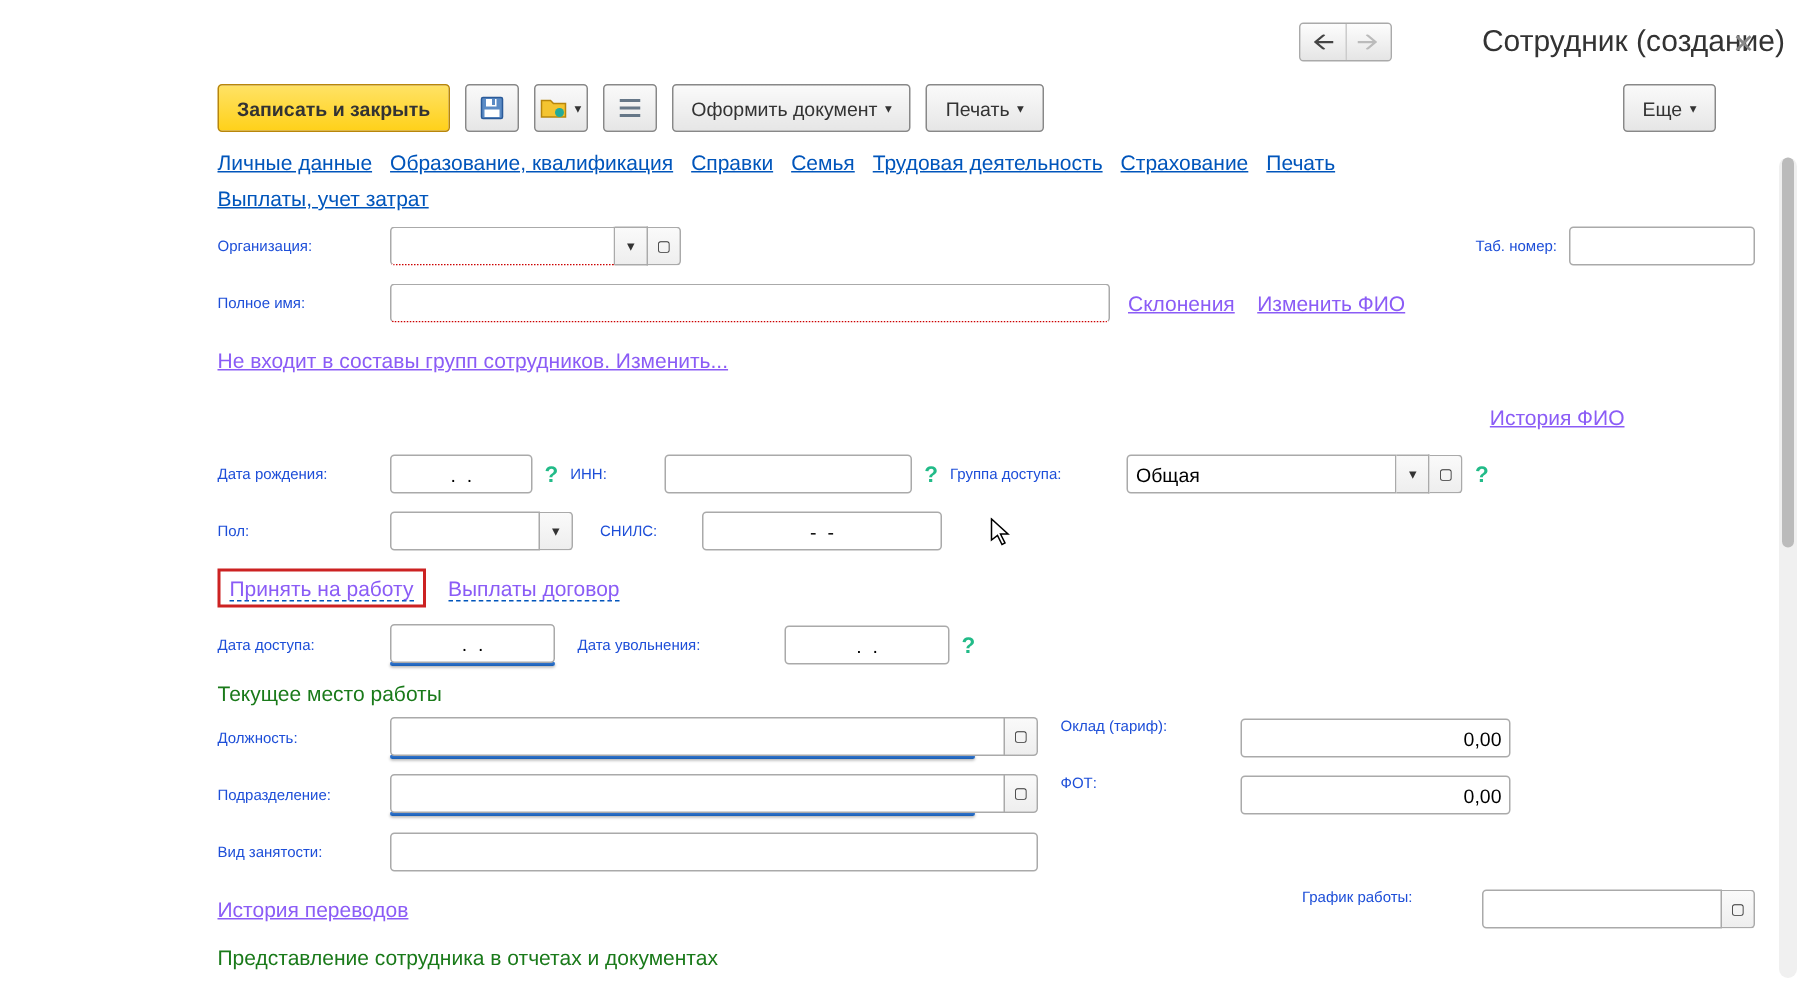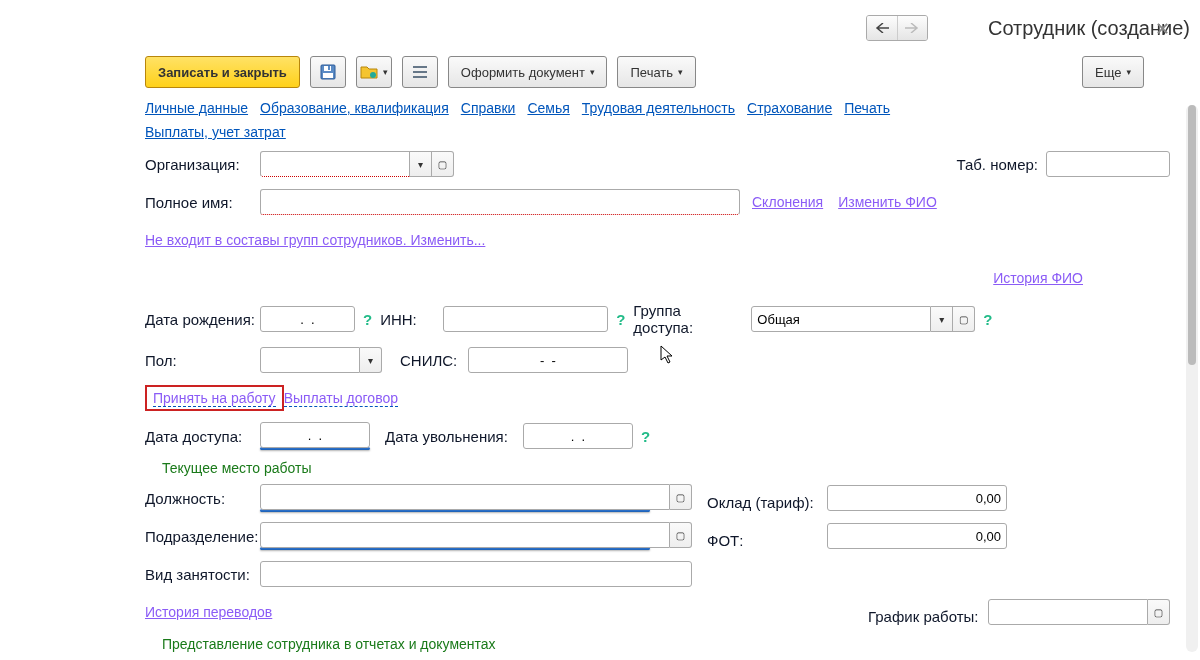--- a/index.html
+++ b/index.html
@@ -13,35 +13,35 @@
 .toolbar { display: flex; align-items: center; gap: 10px; padding: 5px 26px 10px 145px; }
 .btn { height: 32px; display: inline-flex; align-items: center; padding: 0 12px; border: 1px solid #888; border-radius: 3px; background: linear-gradient(#fafafa, #e6e6e6); cursor: pointer; font-size: 13px; white-space: nowrap; }
 .btn.yellow { background: linear-gradient(#ffe265, #ffd11a); border-color: #b8860b; font-weight: bold; }
 .btn.icon { width: 36px; justify-content: center; padding: 0; }
 .btn .dd { margin-left: 5px; font-size: 9px; }
 .more-btn { margin-left: auto; margin-right: 30px; }
 .tabs { padding: 2px 10px 5px 145px; display: flex; flex-wrap: wrap; gap: 12px; row-gap: 8px; max-width: 1000px; }
 .tab-link { color: #0055bb; text-decoration: underline; cursor: pointer; font-size: 14px; }
 .content { padding: 5px 30px 10px 145px; }
 .row { display: flex; align-items: center; margin-bottom: 10px; min-height: 28px; }
-.label { width: 115px; font-size: 15px; color: #0f172a; }
+.label { width: 115px; font-size: 10px; color: #1d4ed8; }
 .label.sm { width: auto; margin-right: 8px; }
 .input { height: 26px; border: 1px solid #aaa; border-radius: 3px; padding: 0 5px; font-size: 13px; }
 .input.dotted { border-bottom: 1px dotted #c00; background: #fff; }
 .combo { display: flex; }
 .combo .input { border-radius: 3px 0 0 3px; }
 .combo .combo-btn { width: 22px; height: 26px; border: 1px solid #aaa; border-left: none; background: linear-gradient(#fafafa,#eee); display: flex; align-items: center; justify-content: center; cursor: pointer; font-size: 10px; }
 .combo .combo-btn:last-child { border-radius: 0 3px 3px 0; }
 .link { color: #8b5cf6; text-decoration: underline; cursor: pointer; font-size: 14px; }
 .link.dashed { border-bottom: 1px dashed #0055bb; text-decoration: none; }
 .help-icon { color: #2b8; font-weight: bold; font-size: 15px; margin: 0 8px; cursor: help; }
 .redbox { border: 2px solid #cc2222; padding: 3px 6px; display: inline-block; }
 .blue-underline { height: 3px; background: linear-gradient(#3b7dd8,#1a5fb4); border-radius: 2px; box-shadow: 0 1px 2px rgba(0,0,0,0.3); margin-top: -1px; }
-.section-title { color: #1a7a1a; font-size: 14px; margin: 8px 17px; }
-.right-block { display: flex; align-items: flex-end; margin-left: 15px; }
+.section-title { color: #1a7a1a; font-size: 14px; margin: 8px 0; }
+.right-block { display: flex; align-items: flex-start; margin-left: 15px; }
 .right-block .label { width: 120px; }
 .input.num { text-align: right; width: 180px; }
 .scrollbar { position: absolute; right: 2px; top: 105px; width: 12px; bottom: 8px; background: #f0f0f0; border-radius: 6px; }
 .scroll-thumb { position: absolute; top: 0; left: 2px; width: 8px; height: 260px; background: #bbb; border-radius: 4px; }
 .cursor { position: absolute; left: 660px; top: 345px; font-size: 16px; pointer-events: none; }
 svg { display: block; }
 </style>
 </head>
 <body>
 
@@ -159,21 +159,21 @@
   <div class="row">
     <div class="label">Пол:</div>
     <div class="combo">
       <input class="input" style="width: 100px;" value="">
       <div class="combo-btn">▾</div>
     </div>
     <div class="label sm" style="width:60px;margin-left:18px">СНИЛС:</div>
     <input class="input" style="width: 160px; text-align: center;" value="-  -">
   </div>
 
-  <div class="row" style="gap:0;margin-top:2px">
+  <div class="row" style="gap:15px;margin-top:2px">
     <span class="redbox">
       <span class="link dashed">Принять на работу</span>
     </span>
     <span class="link dashed">Выплаты договор</span>
   </div>
 
   <div class="row">
     <div class="label">Дата доступа:</div>
     <div style="display:inline-block">
       <input class="input" style="width: 110px; text-align: center;" value=".  .">

